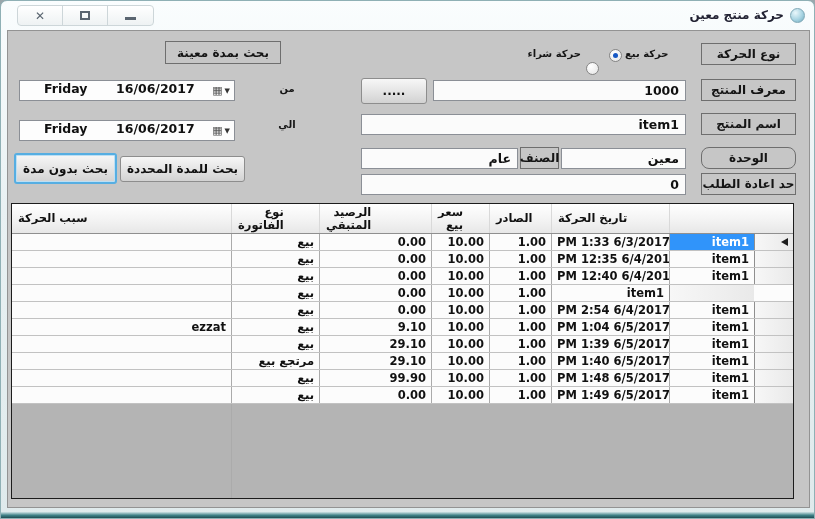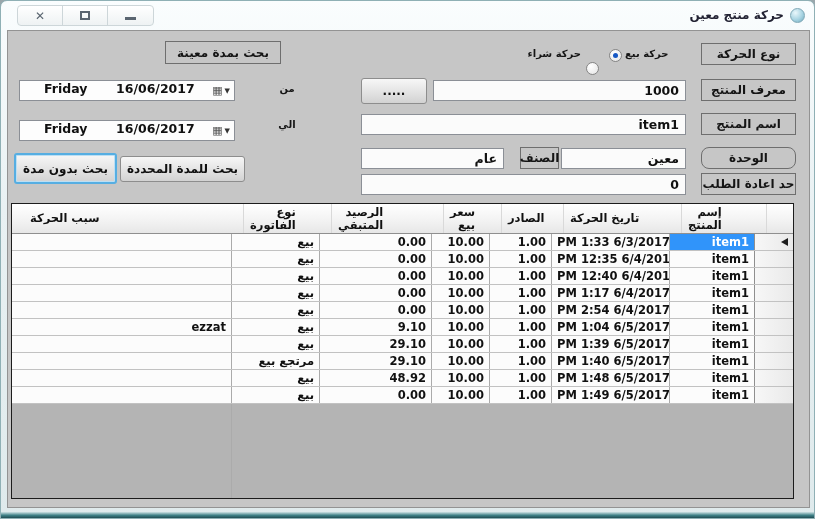--- a/index.html
+++ b/index.html
@@ -49,21 +49,21 @@
   .dtp .date{margin-left:14px;}
   .dtp .icons{margin-left:auto;margin-right:4px;display:flex;align-items:center;gap:2px;
     color:#555;}
   .cal-glyph{font-size:11px;line-height:11px;}
   .arr-glyph{font-size:7px;color:#333;}
   
   .grid{position:absolute;left:10px;top:202px;width:783px;height:296px;
     background:#b4b4b4;border:1px solid #1c1c1c;overflow:hidden;}
   .grow{display:grid;grid-template-columns:219px 88px 112px 58px 62px 118px 85px 39px;}
   .ghead{height:30px;background:linear-gradient(#ffffff,#f3f3f3 55%,#e7e7e7);
-    border-bottom:1px solid #8f8f8f;padding-left:12px;}
+    border-bottom:1px solid #8f8f8f;}
   .hc{display:flex;flex-direction:column;justify-content:center;align-items:flex-end;
     padding:1px 6px;font-size:11.5px;line-height:13px;border-left:1px solid #d9d9d9;
     direction:rtl;color:#101010;}
   .hc span{white-space:pre-line;text-align:right;}
   .hc.first{border-left:none;}
   .trow{height:17px;background:#fcfcfc;border-bottom:1px solid #c2c2c2;}
   .tc{font-size:11.5px;line-height:16px;text-align:right;padding:0 5px;
     border-left:1px solid #ababab;overflow:hidden;white-space:nowrap;direction:rtl;}
   .tc.ltr{direction:ltr;}
   .tc.first{border-left:none;}
@@ -128,21 +128,21 @@
     <span class="date">16/06/2017</span>
     <span class="icons">
       <span class="cal-glyph">▦</span>
       <span class="arr-glyph">▼</span>
     </span>
   </div>
 
   <div class="abs boxlbl" style="left:700px;top:146px;width:95px;height:22px;border-radius:8px;">الوحدة</div>
   <div class="abs tbox" style="left:560px;top:147px;width:125px;height:21px;">معين</div>
   <div class="abs boxlbl" style="left:519px;top:146px;width:39px;height:22px;">الصنف</div>
-  <div class="abs tbox" style="left:360px;top:147px;width:143px;height:21px;">عام</div>
+  <div class="abs tbox" style="left:360px;top:147px;width:157px;height:21px;">عام</div>
 
   <div class="abs btn" style="left:119px;top:155px;width:125px;height:26px;">بحث للمدة المحددة</div>
   <div class="abs btn focused" style="left:13px;top:152px;width:103px;height:31px;">بحث بدون مدة</div>
 
   <div class="abs boxlbl" style="left:700px;top:172px;width:95px;height:22px;">حد اعادة الطلب</div>
   <div class="abs tbox" style="left:360px;top:173px;width:325px;height:21px;">0</div>
 
   <div class="grid">
     <div class="grow ghead">
       <div class="hc first">
@@ -160,24 +160,20 @@
           <span>سعر
 بيع</span>
         </div>
       <div class="hc">
           <span>الصادر</span>
         </div>
       <div class="hc">
           <span>تاريخ الحركة</span>
         </div>
       <div class="hc">
-          <span>إسم
-المنتج</span>
-        </div>
-      <div class="hc">
           <span></span>
         </div>
     </div>
 
     <div class="grow trow">
       <div class="tc first"></div>
       <div class="tc">بيع</div>
       <div class="tc ltr">0.00</div>
       <div class="tc ltr">10.00</div>
       <div class="tc ltr">1.00</div>
@@ -209,21 +205,20 @@
       <div class="tc ltr">item1</div>
       <div class="rowhdr"></div>
     </div>
 
     <div class="grow trow">
       <div class="tc first"></div>
       <div class="tc">بيع</div>
       <div class="tc ltr">0.00</div>
       <div class="tc ltr">10.00</div>
       <div class="tc ltr">1.00</div>
-      <div class="tc ltr">PM 1:17 6/4/2017</div>
       <div class="tc ltr">item1</div>
       <div class="rowhdr"></div>
     </div>
 
     <div class="grow trow">
       <div class="tc first"></div>
       <div class="tc">بيع</div>
       <div class="tc ltr">0.00</div>
       <div class="tc ltr">10.00</div>
       <div class="tc ltr">1.00</div>
@@ -261,21 +256,21 @@
       <div class="tc ltr">10.00</div>
       <div class="tc ltr">1.00</div>
       <div class="tc ltr">PM 1:40 6/5/2017</div>
       <div class="tc ltr">item1</div>
       <div class="rowhdr"></div>
     </div>
 
     <div class="grow trow">
       <div class="tc first"></div>
       <div class="tc">بيع</div>
-      <div class="tc ltr">48.92</div>
+      <div class="tc ltr">99.90</div>
       <div class="tc ltr">10.00</div>
       <div class="tc ltr">1.00</div>
       <div class="tc ltr">PM 1:48 6/5/2017</div>
       <div class="tc ltr">item1</div>
       <div class="rowhdr"></div>
     </div>
 
     <div class="grow trow">
       <div class="tc first"></div>
       <div class="tc">بيع</div>

